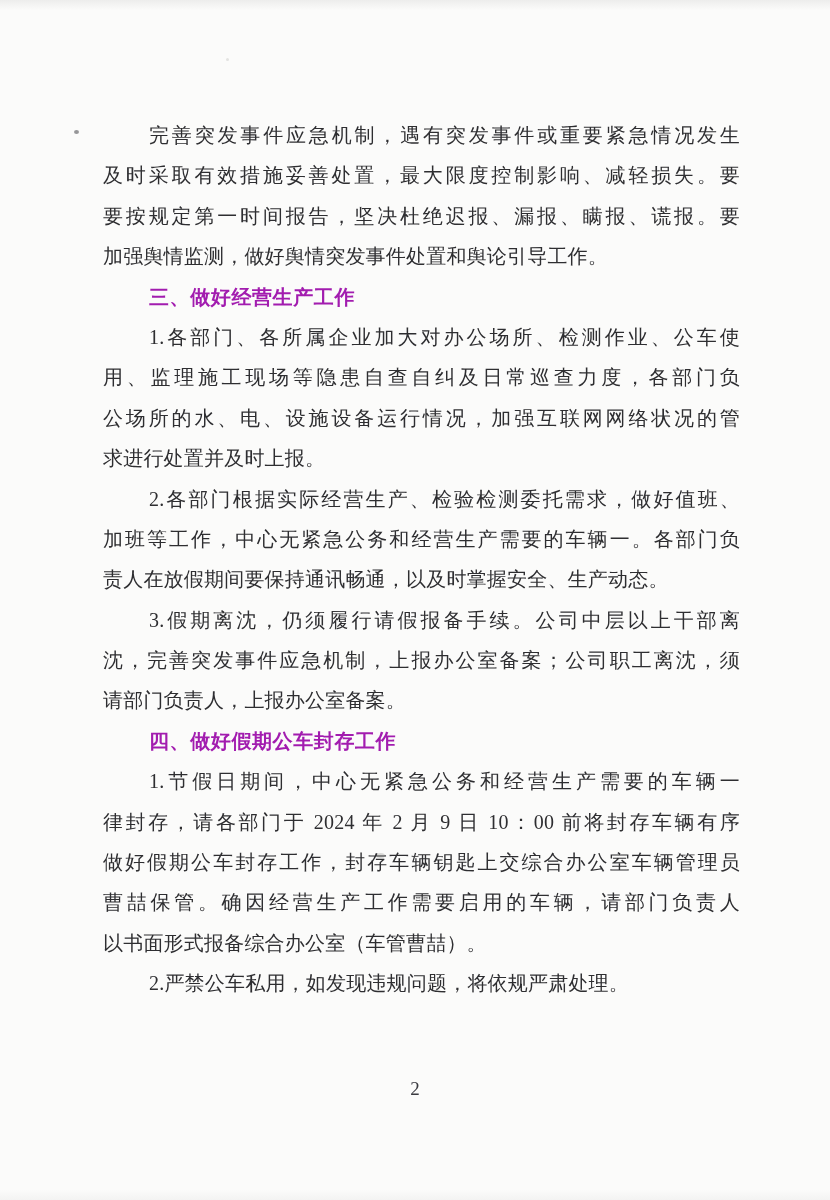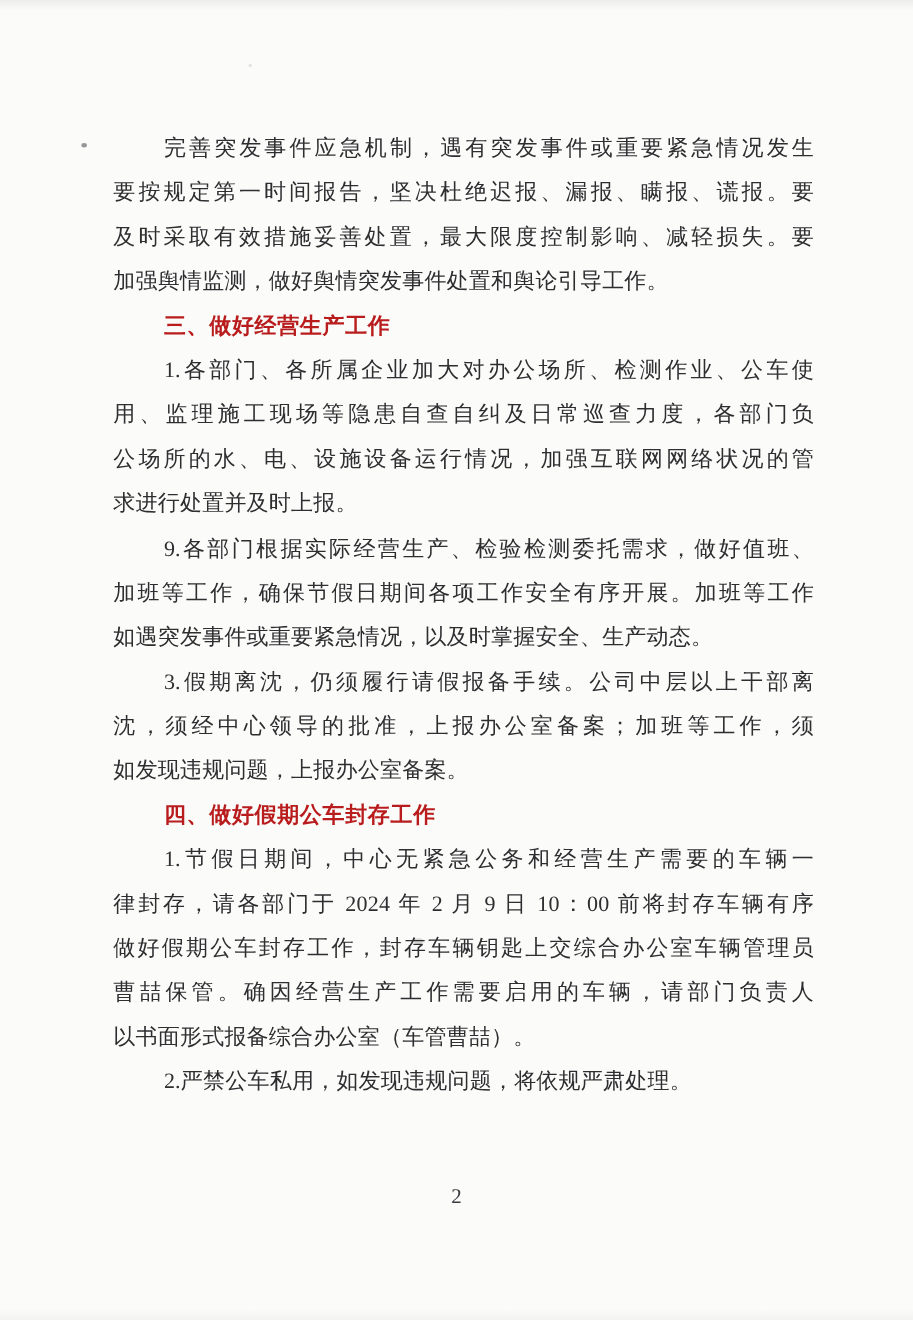--- a/index.html
+++ b/index.html
@@ -46,21 +46,21 @@
   }
   .line.indent {
     padding-left: 46px;
   }
   .line.heading {
     font-family: "Liberation Sans", "DejaVu Sans", sans-serif;
     font-weight: 700;
     text-align: left;
     text-align-last: left;
     letter-spacing: 0.6px;
-    color: #b91c1c;
+    color: #a21caf;
   }
   .page-number {
     position: absolute;
     left: 0;
     top: 1078px;
     width: 830px;
     text-align: center;
     font-size: 19px;
     color: var(--page-num-ink);
     font-family: "Liberation Serif", "DejaVu Serif", serif;
@@ -77,34 +77,34 @@
 <body>
 
 <div class="page">
 
   <div class="speck speck-1"></div>
   <div class="speck speck-2"></div>
   <div class="speck speck-3"></div>
 
   <div class="textcol">
       <div class="line indent">完善突发事件应急机制，遇有突发事件或重要紧急情况发生</div>
+      <div class="line">及时采取有效措施妥善处置，最大限度控制影响、减轻损失。要</div>
       <div class="line">要按规定第一时间报告，坚决杜绝迟报、漏报、瞒报、谎报。要</div>
-      <div class="line">及时采取有效措施妥善处置，最大限度控制影响、减轻损失。要</div>
       <div class="line last">加强舆情监测，做好舆情突发事件处置和舆论引导工作。</div>
       <div class="line heading indent">三、做好经营生产工作</div>
       <div class="line indent">1.各部门、各所属企业加大对办公场所、检测作业、公车使</div>
       <div class="line">用、监理施工现场等隐患自查自纠及日常巡查力度，各部门负</div>
       <div class="line">公场所的水、电、设施设备运行情况，加强互联网网络状况的管</div>
       <div class="line last">求进行处置并及时上报。</div>
-      <div class="line indent">9.各部门根据实际经营生产、检验检测委托需求，做好值班、</div>
-      <div class="line">加班等工作，确保节假日期间各项工作安全有序开展。加班等工作</div>
-      <div class="line last">如遇突发事件或重要紧急情况，以及时掌握安全、生产动态。</div>
+      <div class="line indent">2.各部门根据实际经营生产、检验检测委托需求，做好值班、</div>
+      <div class="line">加班等工作，中心无紧急公务和经营生产需要的车辆一。各部门负</div>
+      <div class="line last">责人在放假期间要保持通讯畅通，以及时掌握安全、生产动态。</div>
       <div class="line indent">3.假期离沈，仍须履行请假报备手续。公司中层以上干部离</div>
-      <div class="line">沈，须经中心领导的批准，上报办公室备案；加班等工作，须</div>
-      <div class="line last">如发现违规问题，上报办公室备案。</div>
+      <div class="line">沈，完善突发事件应急机制，上报办公室备案；公司职工离沈，须</div>
+      <div class="line last">请部门负责人，上报办公室备案。</div>
       <div class="line heading indent">四、做好假期公车封存工作</div>
       <div class="line indent">1.节假日期间，中心无紧急公务和经营生产需要的车辆一</div>
       <div class="line">律封存，请各部门于 2024 年 2 月 9 日 10：00 前将封存车辆有序</div>
       <div class="line">做好假期公车封存工作，封存车辆钥匙上交综合办公室车辆管理员</div>
       <div class="line">曹喆保管。确因经营生产工作需要启用的车辆，请部门负责人</div>
       <div class="line last">以书面形式报备综合办公室（车管曹喆）。</div>
       <div class="line indent last">2.严禁公车私用，如发现违规问题，将依规严肃处理。</div>
     </div>
 
   <div class="page-number">2</div>

